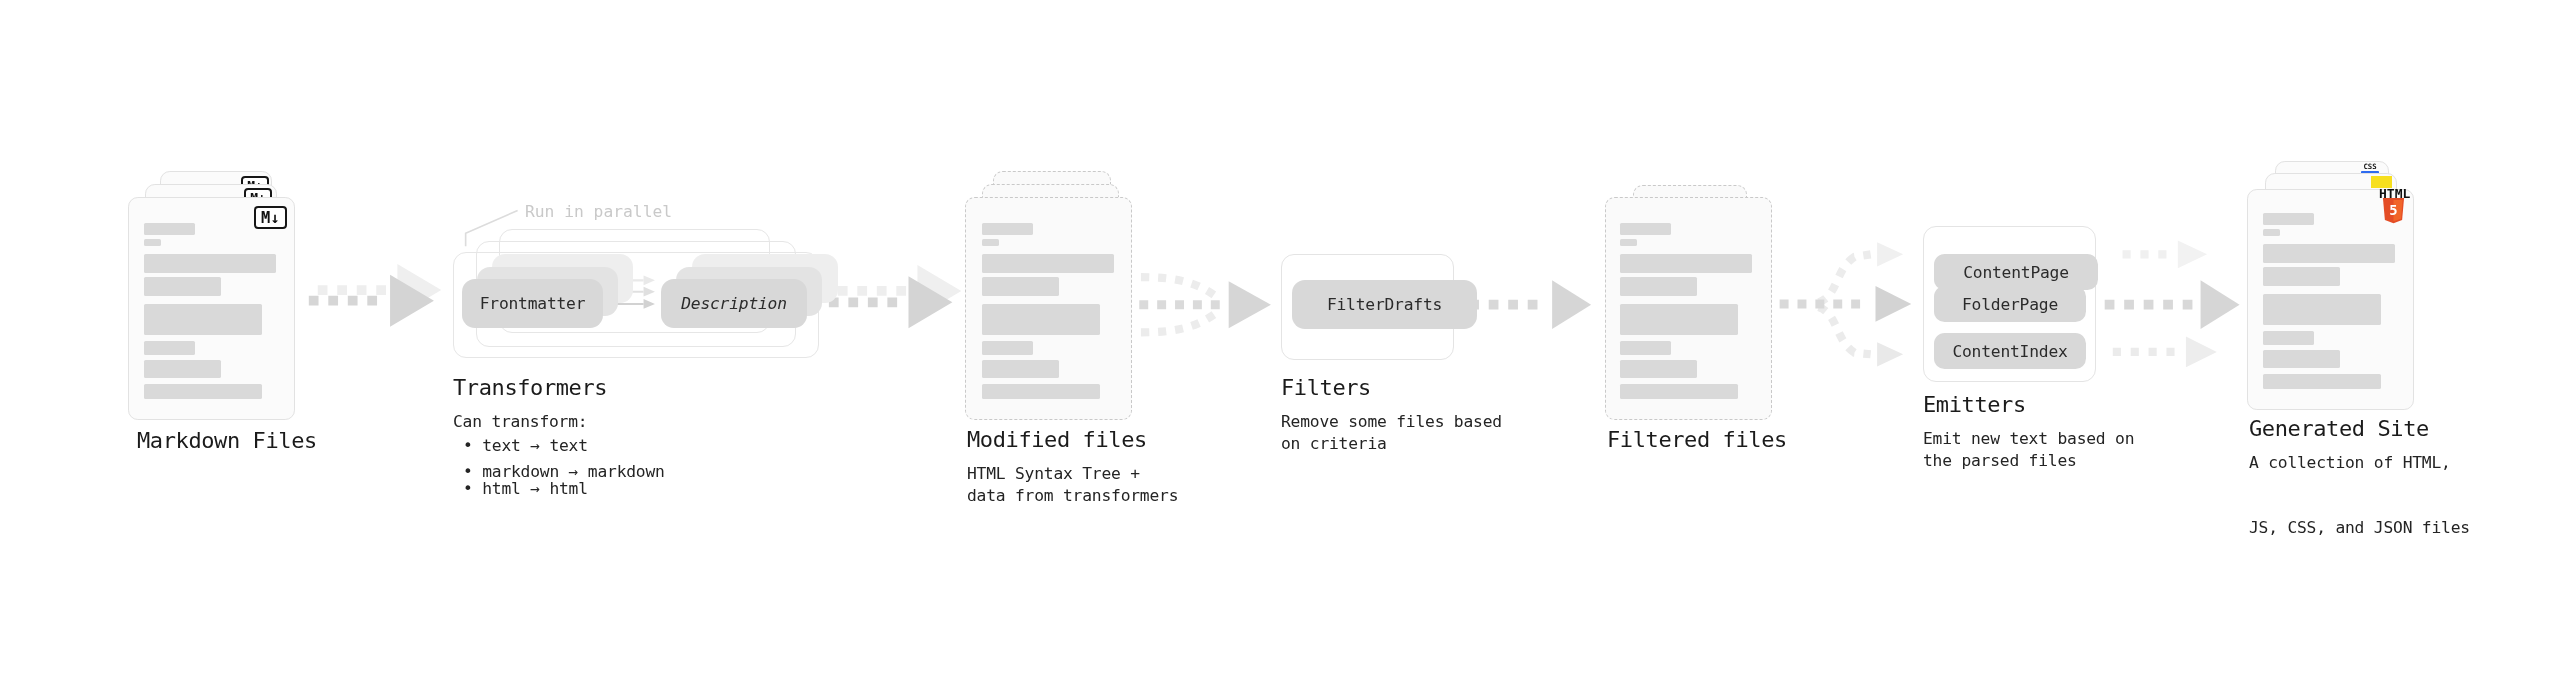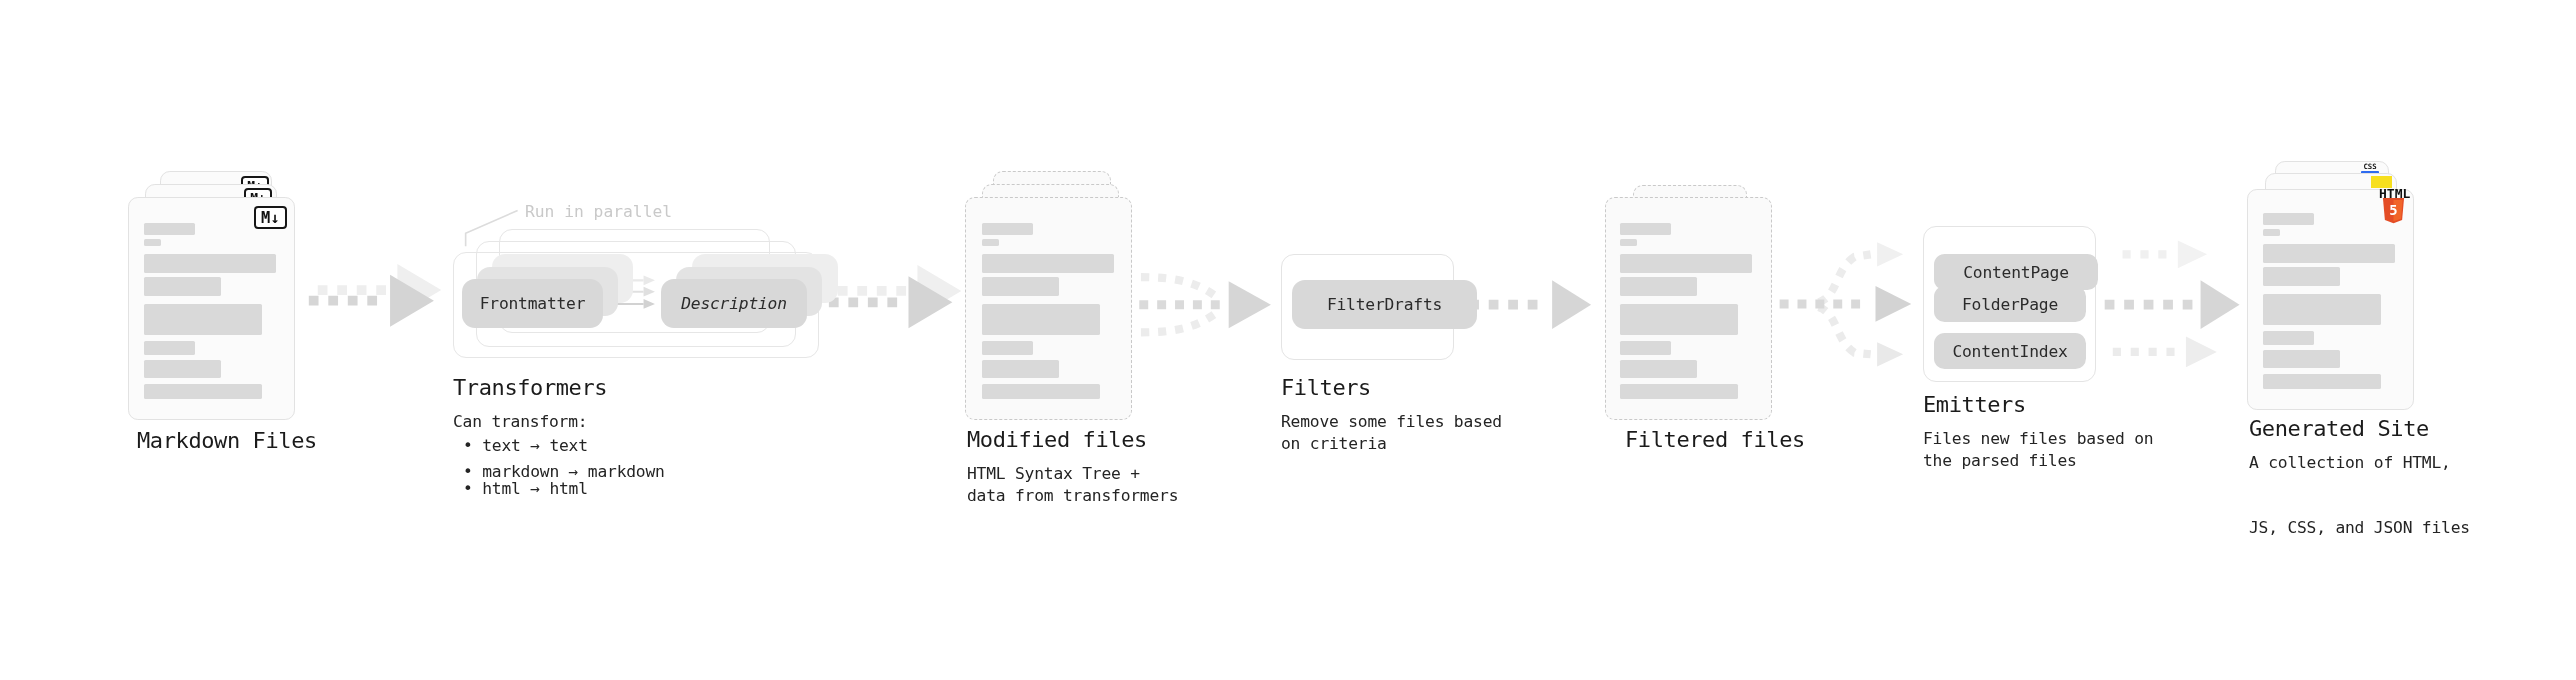--- a/index.html
+++ b/index.html
@@ -191,30 +191,30 @@
     <div class="bars" style="left:1620px;top:223px;">
         <div class="bar" style="width: 51px; height: 12.2px; margin-top: 0px;"></div>
         <div class="bar" style="width: 17px; height: 6.5px; margin-top: 4.1px;"></div>
         <div class="bar" style="width: 132px; height: 19.5px; margin-top: 8.1px;"></div>
         <div class="bar" style="width: 77px; height: 18.7px; margin-top: 4.1px;"></div>
         <div class="bar" style="width: 118px; height: 31px; margin-top: 8.1px;"></div>
         <div class="bar" style="width: 51px; height: 14px; margin-top: 5.7px;"></div>
         <div class="bar" style="width: 77px; height: 18px; margin-top: 4.9px;"></div>
         <div class="bar" style="width: 118px; height: 15.4px; margin-top: 5.7px;"></div>
       </div>
-    <div class="label" style="left:1607px;top:427px;margin-left:18px;">Filtered files</div>
+    <div class="label" style="left:1607px;top:427px;">Filtered files</div>
   </div>
 
   <div>
     <div class="panel-card" style="left:1923px;top:226px;width:173px;height:156px;"></div>
     <div class="pill" style="left:1934px;top:238px;width:164px;height:36px;border-radius:10.6px;margin-top:16px;">ContentPage</div>
     <div class="pill" style="left:1934px;top:286px;width:152px;height:36px;border-radius:10.6px;">FolderPage</div>
     <div class="pill" style="left:1934px;top:333px;width:152px;height:36px;border-radius:10.6px;">ContentIndex</div>
     <div class="label" style="left:1923px;top:392px;">Emitters</div>
-    <div class="desc-line" style="left:1923px;top:429px;">Files new files based on</div>
+    <div class="desc-line" style="left:1923px;top:429px;">Emit new text based on</div>
     <div class="desc-line" style="left:1923px;top:451px;">the parsed files</div>
   </div>
 
   <div>
     <div class="strip s1" style="left:2275px;top:161px;width:114px;"></div>
     <div class="css-badge" style="left:2361px;top:163px;">
       <div class="css-txt">CSS</div>
       <div class="css-bar" style="background:#2e6bf0;"></div>
     </div>
     <div class="strip s2" style="left:2265px;top:173px;width:132px;"></div>

